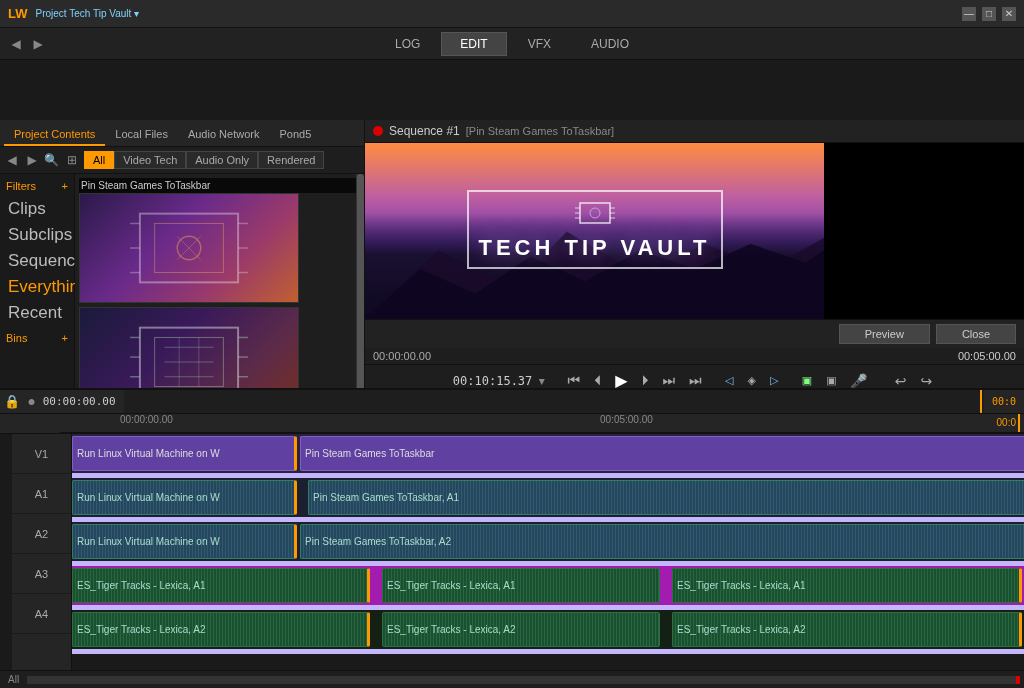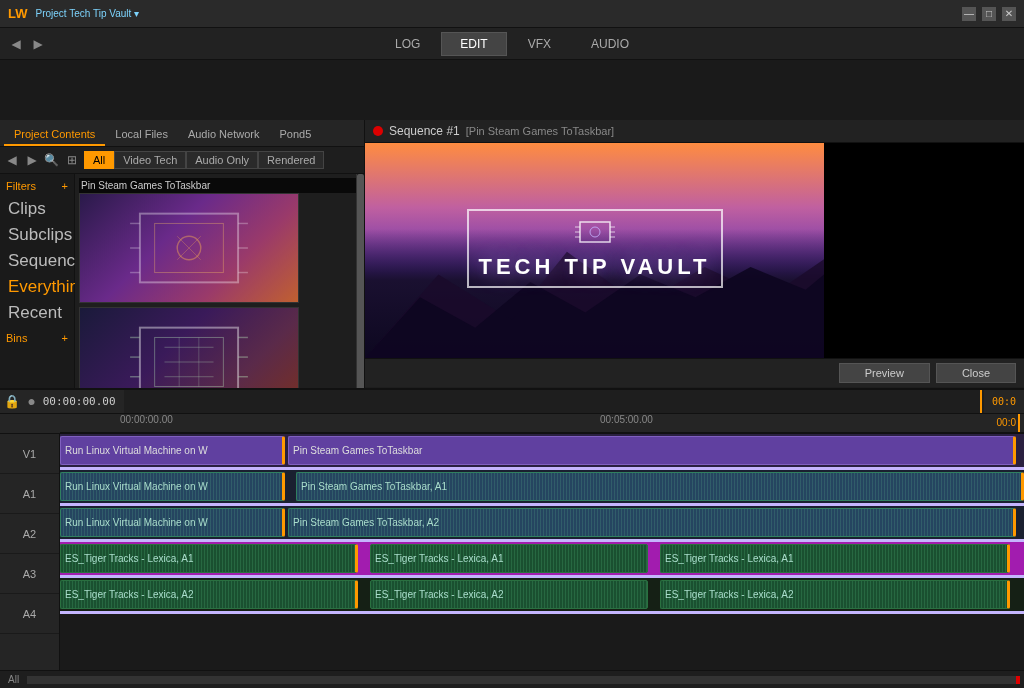--- a/index.html
+++ b/index.html
@@ -405,20 +405,21 @@
     }
     #ruler-zero { position: absolute; left: 60px; color: #888; font-size: 10px; }
     #ruler-mid { position: absolute; left: 540px; color: #888; font-size: 10px; }
     #ruler-end { position: absolute; right: 4px; color: #f90; font-size: 10px; }
     #ruler-line { position: absolute; right: 4px; top: 0; bottom: 0; width: 2px; background: #f90; }
 
     #timeline-tracks {
       flex: 1;
       overflow-y: auto;
       display: flex;
+      padding-left: 12px;
     }
     #track-labels {
       width: 60px;
       background: #252525;
       border-right: 1px solid #111;
       flex-shrink: 0;
     }
     .track-label {
       height: 40px;
       display: flex;
@@ -430,22 +431,22 @@
     }
     .track-label.audio { height: 40px; }
     #track-content {
       flex: 1;
       position: relative;
       overflow: hidden;
     }
 
     
     .track-row {
-      height: 36px;
-      border-bottom: 3px solid #c4b5fd;
+      height: 44px;
+      border-bottom: 5px solid #c4b5fd;
       position: relative;
       display: flex;
       align-items: stretch;
     }
     .track-row.audio-track { background: #1a2a1a; }
     .track-row.video-track { background: #2a2040; }
 
     .clip-block {
       position: absolute;
       top: 2px;
@@ -840,21 +841,21 @@
     display: flex;
     flex-direction: column;
   }
   #right-panel {
     flex: 1;
     display: flex;
     flex-direction: column;
     background: #1a1a1a;
   }
   #preview-area {
-    height: 215px;
+    height: 176px;
     flex-shrink: 0;
   }
   #preview-main {
     flex: 1;
   }
   #timeline-tracks {
     display: flex;
     flex: 1;
     overflow: hidden;
   }

